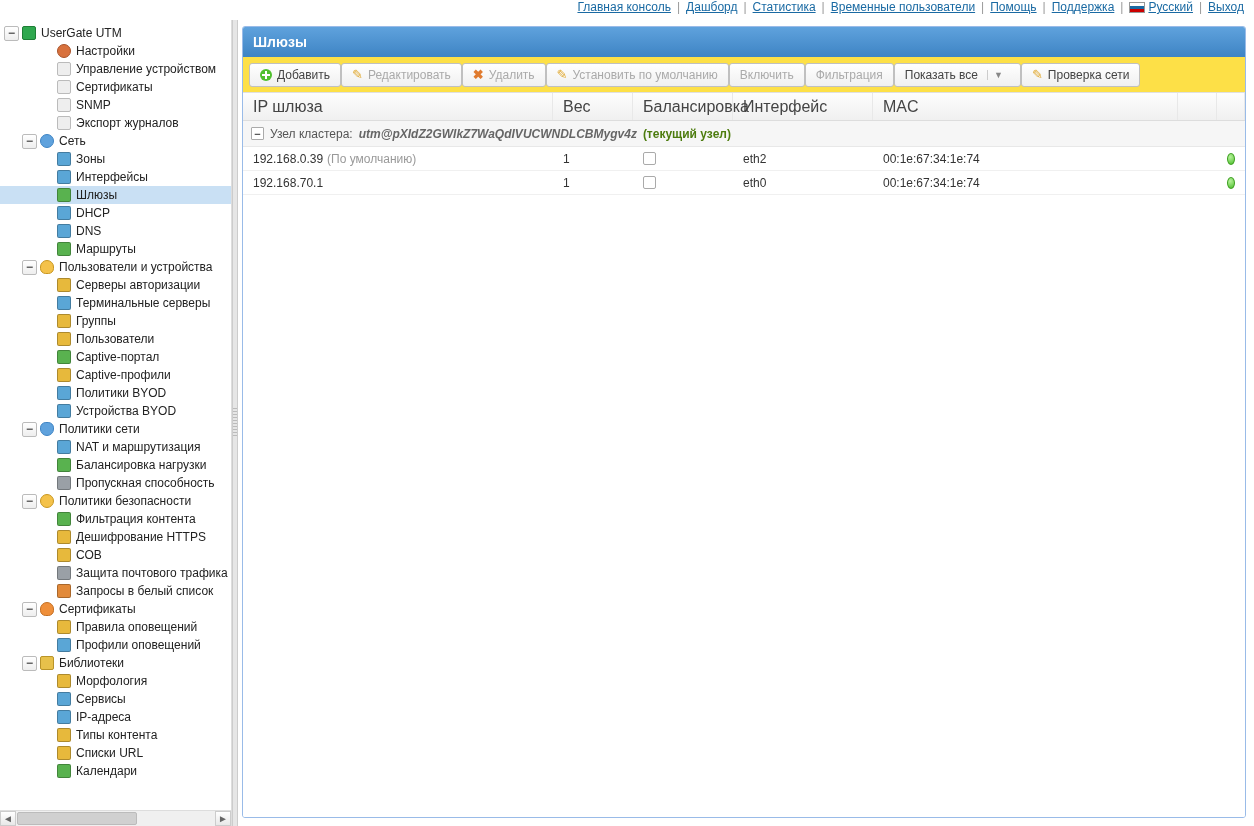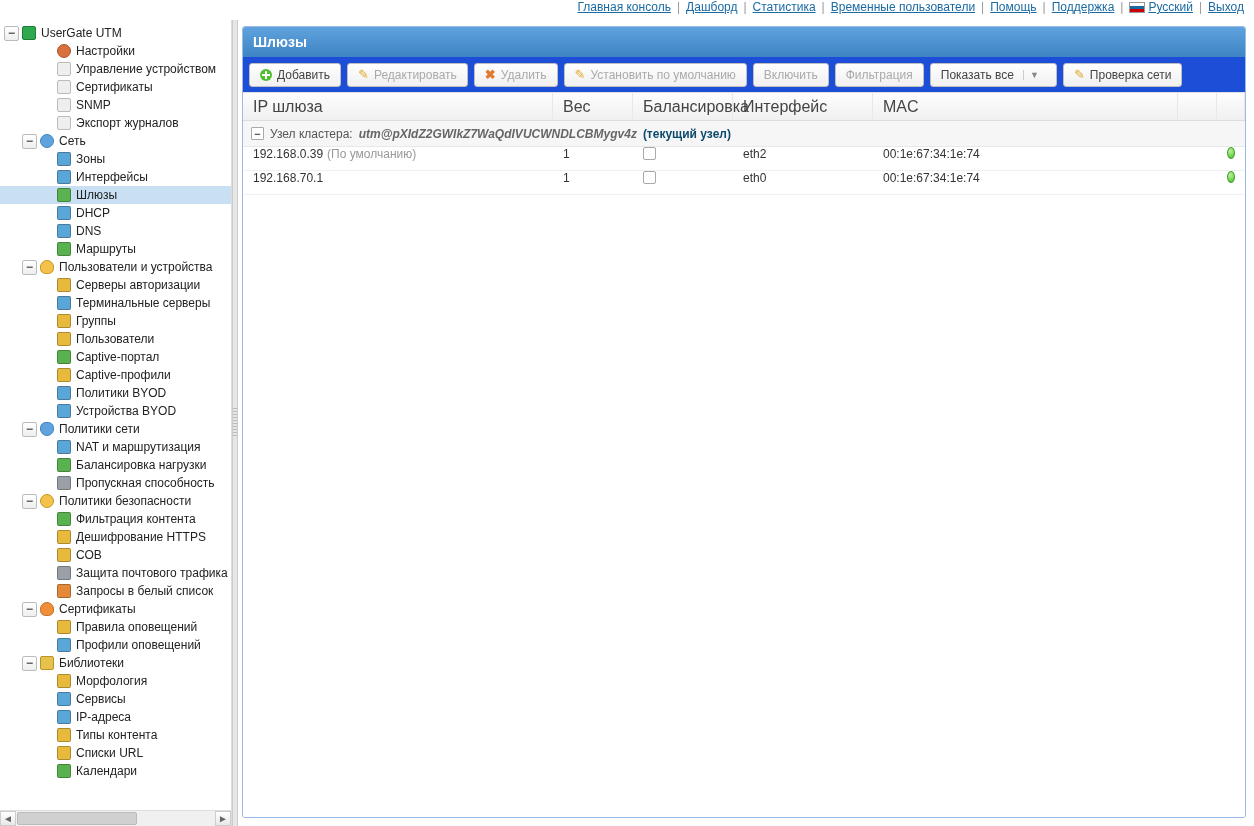--- a/index.html
+++ b/index.html
@@ -85,23 +85,23 @@
   .content { flex:1; display:flex; flex-direction:column; padding: 6px 8px 8px 4px;}
   .panel { flex:1; border:1px solid #99bbe8; border-radius:3px; display:flex; flex-direction:column; overflow:hidden;}
   .panel-header {
     height: 30px;
     background: linear-gradient(#5fa2dd, #3e84c4);
     color: #fff; font-weight: bold; font-size: 14px;
     display:flex; align-items:center; padding: 0 10px;
   }
   .toolbar {
     height: 36px;
-    display:flex; align-items:center; gap:6px;
+    display:flex; align-items:center; 
     padding: 0 6px;
-    background: #1d4ed8;
+    background: #fde047;
     border-bottom: 1px solid #e0e0e0;
   }
   .tbtn {
     height: 24px;
     padding: 0 10px;
     display:flex; align-items:center; gap:5px;
     border:1px solid #c0c0c0; border-radius:3px;
     background: linear-gradient(#fff,#f0f0f0);
     color:#444; cursor:pointer; font-size:12px;
   }
@@ -129,21 +129,21 @@
     color:#555;
   }
   .group-row .gtoggle { width:13px; height:13px; border:1px solid #aaa; background:#fff; display:flex; align-items:center; justify-content:center; font-size:11px; font-weight:bold; color:#555; border-radius:1px;}
   .group-row .gname { font-style: italic; font-weight:bold; color:#666;}
   .data-row {
     height: 24px;
     display:grid;
     grid-template-columns: 310px 80px 100px 140px 305px 1fr 28px;
     border-bottom:1px solid #f0f0f0;
   }
-  .data-row > div { display:flex; padding: 0 10px;}
+  .data-row > div { display:flex; align-items:center; padding: 0 10px;}
   .cell-ip { color:#333;}
   .cell-ip .def { color:#999; margin-left:4px;}
   .chk { width:13px; height:13px; border:1px solid #aaa; border-radius:2px; background:#fff;}
   .status-dot { width:12px; height:12px; border-radius:50%; background: radial-gradient(circle at 35% 30%, #b6f29b, #4fbf2e); border:1px solid #3da020;}
   .grid-body { flex:1; background:#fff; overflow:auto;}
 
   
   .ic { width:14px; height:14px; display:inline-block; border-radius:2px;}
   .ic-root { background:#2fa84f; border:1px solid #1e7e36;}
   .ic-net { background:#5fa2dd; border:1px solid #3e84c4; border-radius:50%;}
@@ -580,21 +580,21 @@
         <div>MAC</div>
         <div></div>
         <div></div>
       </div>
 
       <div class="grid-body">
         <div class="group-row">
           <span class="gtoggle">−</span>
           <span>Узел кластера:</span>
           <span class="gname">utm@pXIdZ2GWIkZ7WaQdIVUCWNDLCBMygv4z</span>
-          <span style="font-weight:bold;color:#0c4a6e;">(текущий узел)</span>
+          <span style="font-weight:bold;color:#4d7c0f;">(текущий узел)</span>
         </div>
         <div id="rows">
             <div class="data-row">
               <div class="cell-ip">
                 <span>192.168.0.39</span>
                 <span class="def">(По умолчанию)</span>
               </div>
               <div>1</div>
               <div>
                 <span class="chk"></span>

